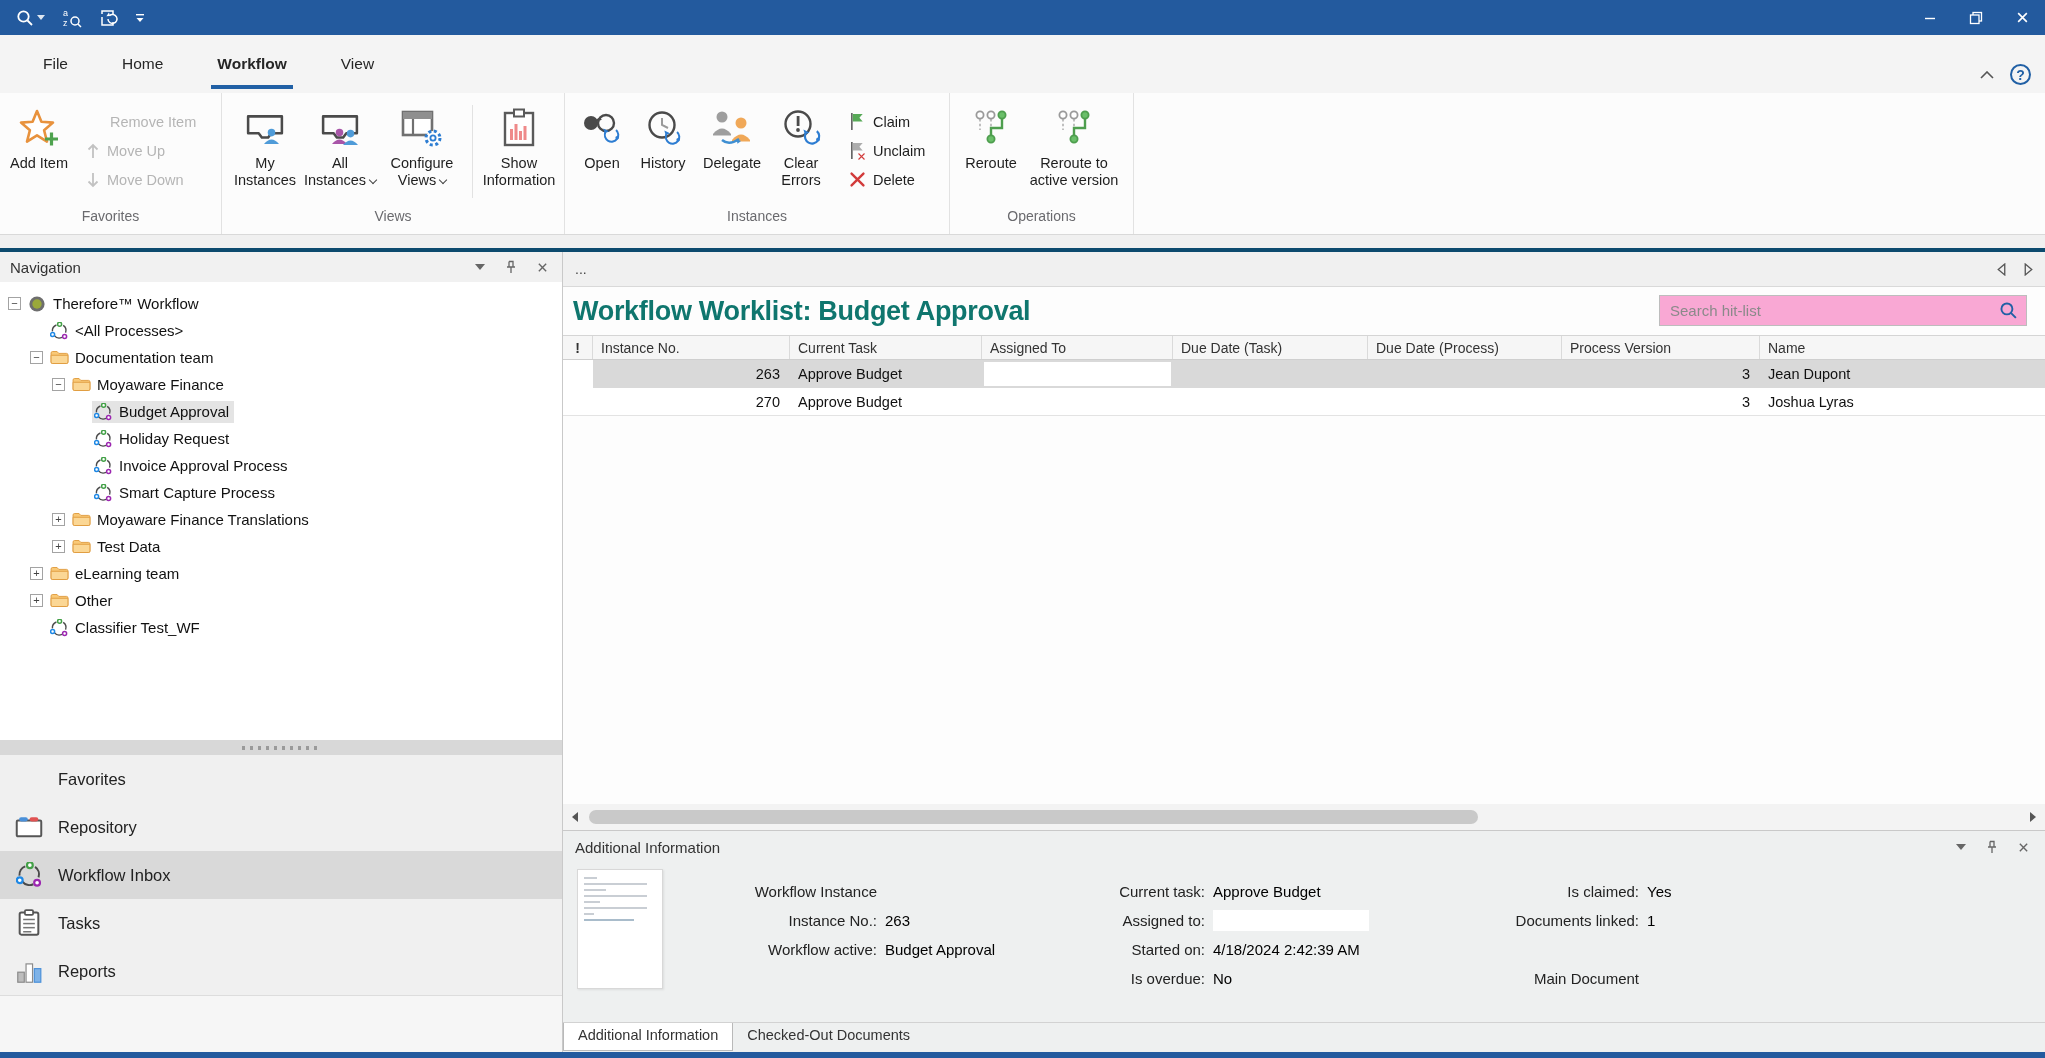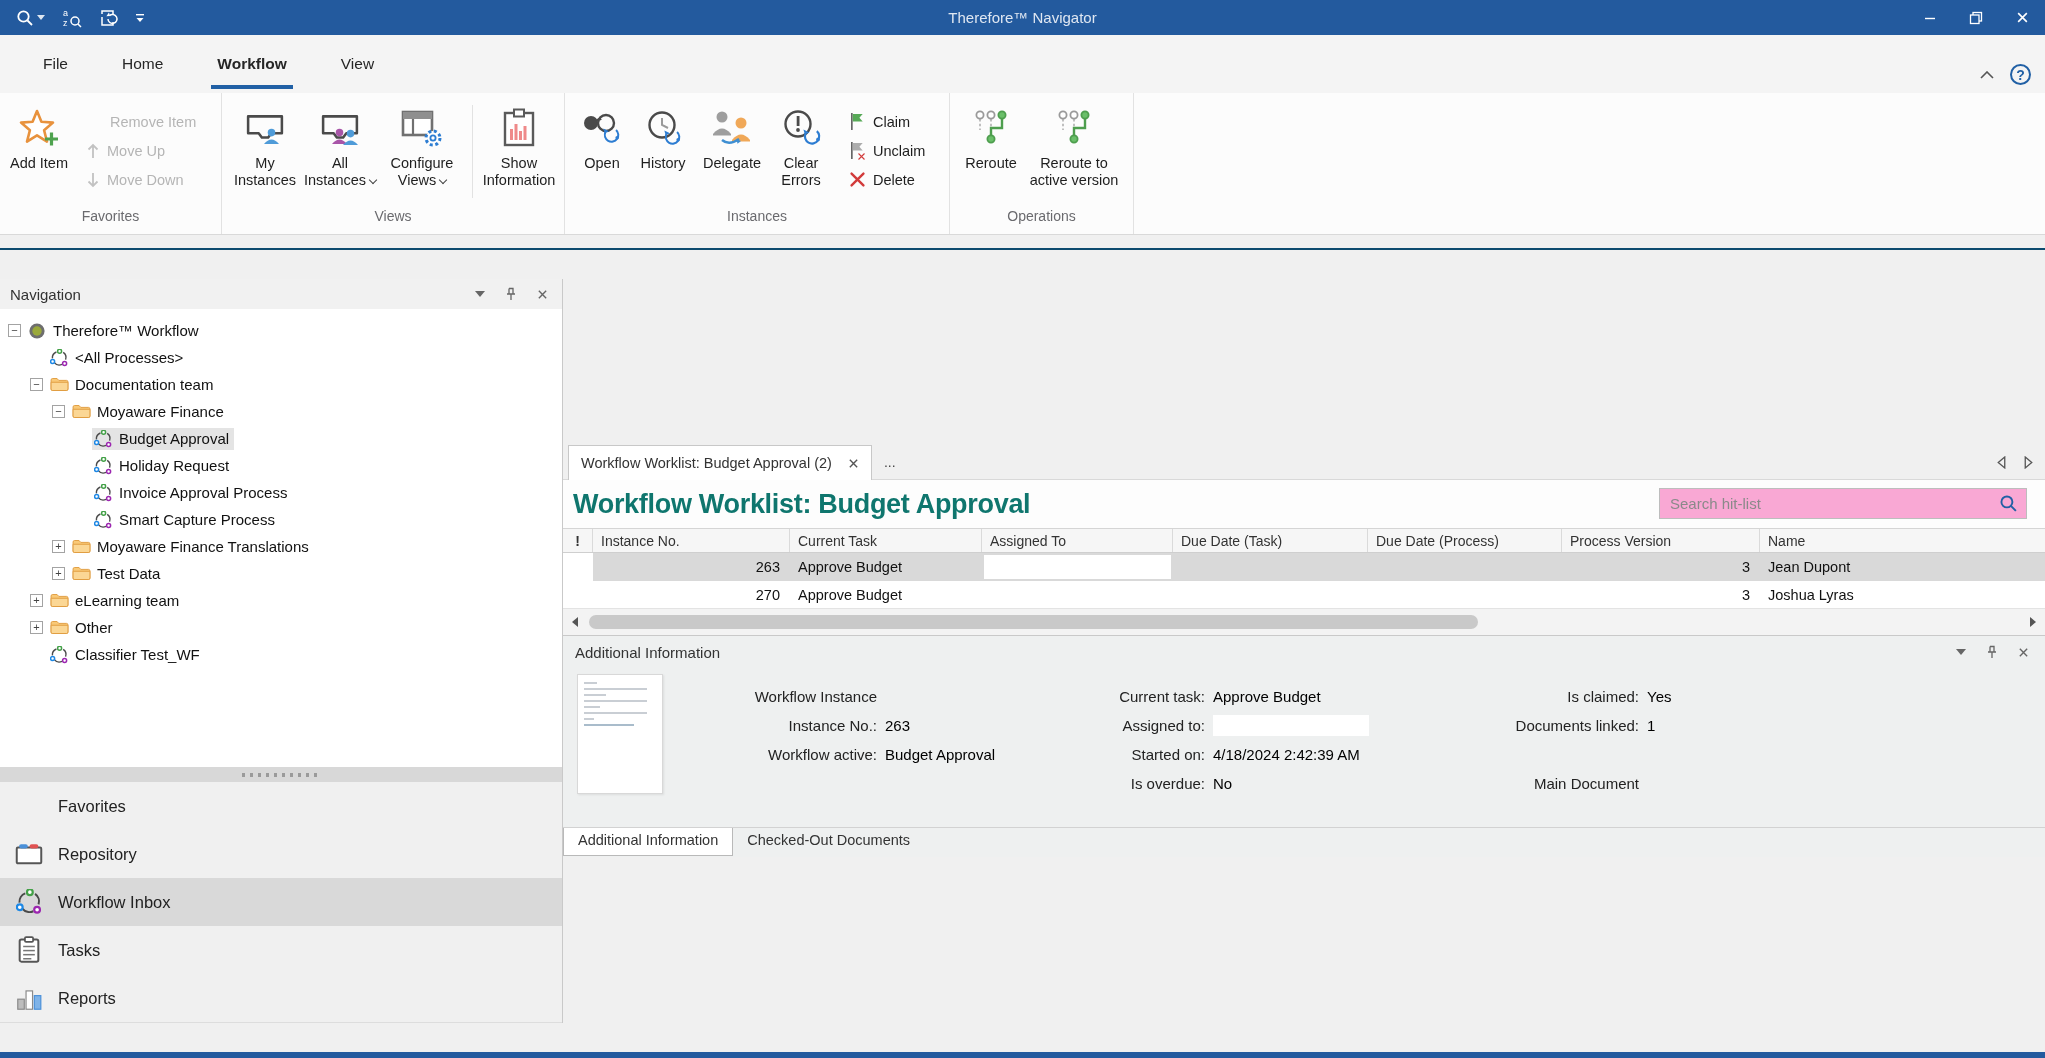--- a/index.html
+++ b/index.html
@@ -35,21 +35,21 @@
   .rbtn .rlabel { margin-top:5px; font-size:14.5px; line-height:17px; text-align:center; color:#1e1e1e; }
   .rstack { display:flex; flex-direction:column; justify-content:flex-start; margin-left:10px; padding-top:8px; }
   .rstack .srow { display:flex; align-items:center; gap:7px; height:29px; font-size:14.5px; color:#1e1e1e; padding:0 6px; }
   .rstack .srow.disabled { color:#b5b5b5; }
   .inner-divider { width:1px; background:#e2e2e2; align-self:stretch; margin:6px 8px 10px 8px; }
   .chev { display:inline-block; width:6px; height:6px; border-right:1.7px solid #444; border-bottom:1.7px solid #444;
           transform:rotate(45deg); margin-left:4px; vertical-align:2px; }
 
   
   .gapstrip { height:13px; background:#f0f0f0; flex:0 0 auto; }
-  .workspace { flex:1; display:flex; min-height:0; border-top:2px solid #0c4a6e;align-items:center; }
+  .workspace { flex:1; display:flex; min-height:0; border-top:4px solid #0c4a6e; }
 
   
   .navpanel { width:563px; flex:0 0 auto; border-right:1px solid #c9c9c9; display:flex; flex-direction:column; background:#f0f0f0; }
   .navheader { height:30px; background:#f1f1f1; display:flex; align-items:center; padding:0 10px; font-size:15px; color:#333; }
   .navheader .spacer { flex:1; }
   .panel-hicons { display:flex; align-items:center; gap:20px; color:#666; padding-right:4px; }
   .tree { background:#fff; height:458px; padding-top:8px; overflow:hidden; }
   .tree-row { height:27px; display:flex; align-items:center; font-size:15px; color:#111; }
   .expander { width:13px; height:13px; border:1px solid #a3a3a3; background:#fff; display:inline-flex; align-items:center;
               justify-content:center; font-size:11px; line-height:1; color:#444; margin-right:5px; flex:0 0 auto; }
@@ -212,21 +212,20 @@
           <path d="M10 4.5 l1 3.4 -3.6 .4 z" fill="#fff"></path>
         </svg>
       </span>
       <span class="qbtn">
         <svg class="i" width="10" height="10" viewBox="0 0 10 10">
             <rect x="1" y="1" width="8" height="1.4" fill="#fff"></rect>
             <path d="M1.5 5 h7 L5 9 z" fill="#fff"></path>
           </svg>
       </span>
     </div>
-    <div class="win-title">Therefore™ Navigator</div>
     <div class="win-controls">
       <span class="wbtn">
         <svg class="i" width="12" height="12" viewBox="0 0 12 12">
             <line x1="1" y1="6.5" x2="11" y2="6.5" stroke="#fff" stroke-width="1.4"></line>
           </svg>
       </span>
       <span class="wbtn">
         <svg class="i" width="14" height="14" viewBox="0 0 14 14">
             <rect x="4" y="1.5" width="8.5" height="8.5" fill="none" stroke="#fff" stroke-width="1.3"></rect>
             <rect x="1.5" y="4" width="8.5" height="8.5" fill="#235a9e" stroke="#fff" stroke-width="1.3"></rect>
@@ -688,28 +687,20 @@
           </span>
           <span>Reports</span>
         </div>
       </div>
       <div class="navfiller"></div>
     </div>
 
     <div class="mainpanel">
 
       <div class="tabstrip">
-        <div class="doc-tab">
-          <span>Workflow Worklist: Budget Approval (2)</span>
-          <span class="tclose">
-              <svg class="i" width="11" height="11">
-                <use href="#sym-close"></use>
-              </svg>
-            </span>
-        </div>
         <div class="tab-overflow">...</div>
         <div class="tabstrip-arrows">
           <svg class="i" width="9" height="13">
               <use href="#sym-tri-left"></use>
             </svg>
           <svg class="i" width="9" height="13">
               <use href="#sym-tri-right"></use>
             </svg>
         </div>
       </div>

